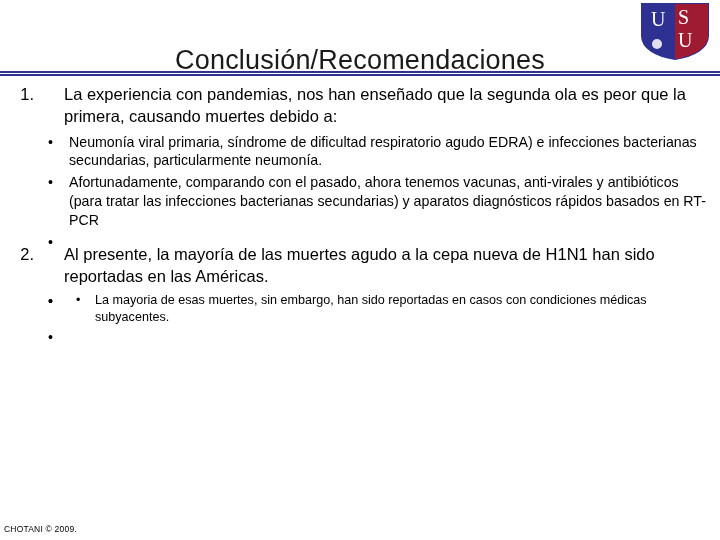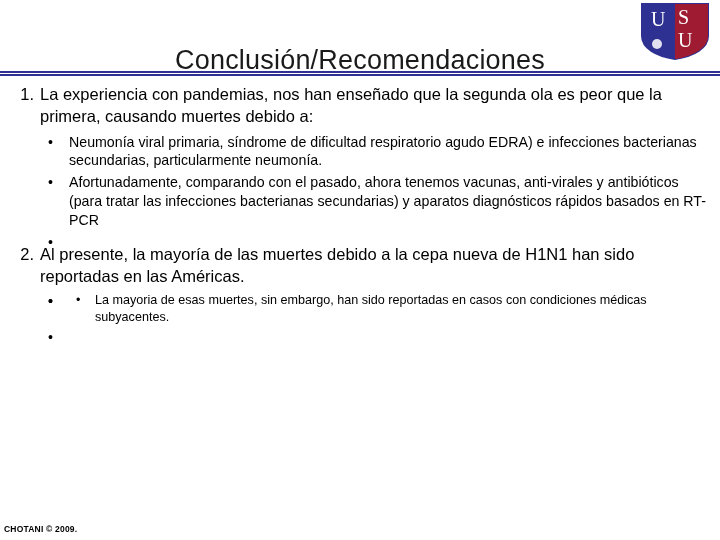--- a/index.html
+++ b/index.html
@@ -88,20 +88,21 @@
   ol.level1 > li > .num {
     position: absolute;
     left: 2px;
     top: 0;
     width: 22px;
     text-align: right;
     font-size: 16.5px;
   }
   .l1text {
     display: block;
+    margin-left: 24px;
   }
   ul.level2 {
     list-style: none;
     margin: 5px 0 0 0;
     padding: 0;
   }
   ul.level2 > li {
     position: relative;
     padding-left: 29px;
     margin-bottom: 3px;
@@ -138,21 +139,20 @@
     height: 11px;
   }
   
   .footer {
     position: absolute;
     left: 4px;
     bottom: 6px;
     font-size: 8.5px;
     color: #000000;
     letter-spacing: 0.2px;
-    font-weight: bold;
   }
 </style>
 </head>
 <body>
 
 <div class="slide">
 
   <div class="logo">
     <svg width="74" height="58" viewBox="0 0 74 58" xmlns="http://www.w3.org/2000/svg">
       <path d="M4 2 H70 V34 C70 46 56 54 37 57 C18 54 4 46 4 34 Z" fill="#ffffff" stroke="#2e3192" stroke-width="2"></path>
@@ -191,21 +191,21 @@
           <li>
             <span class="bullet">•</span>
           </li>
         </ul>
       </li>
 
       <div class="item-gap"></div>
 
       <li>
         <span class="num">2.</span>
-        <span class="l1text">Al presente, la mayoría de las muertes debido a la cepa nueva de H1N1 han sido reportadas en las Américas.</span>
+        <span class="l1text">Al presente, la mayoría de las muertes agudo a la cepa nueva de H1N1 han sido reportadas en las Américas.</span>
         <ul class="level2">
           <li>
             <span class="bullet">•</span>
           </li>
           <li>
             <span class="bullet">•</span>
             <ul class="level3">
               <li>
                 <span class="bullet">•</span>
                 <span>La mayoria de esas muertes, sin embargo, han sido reportadas en casos con condiciones médicas subyacentes.</span>

